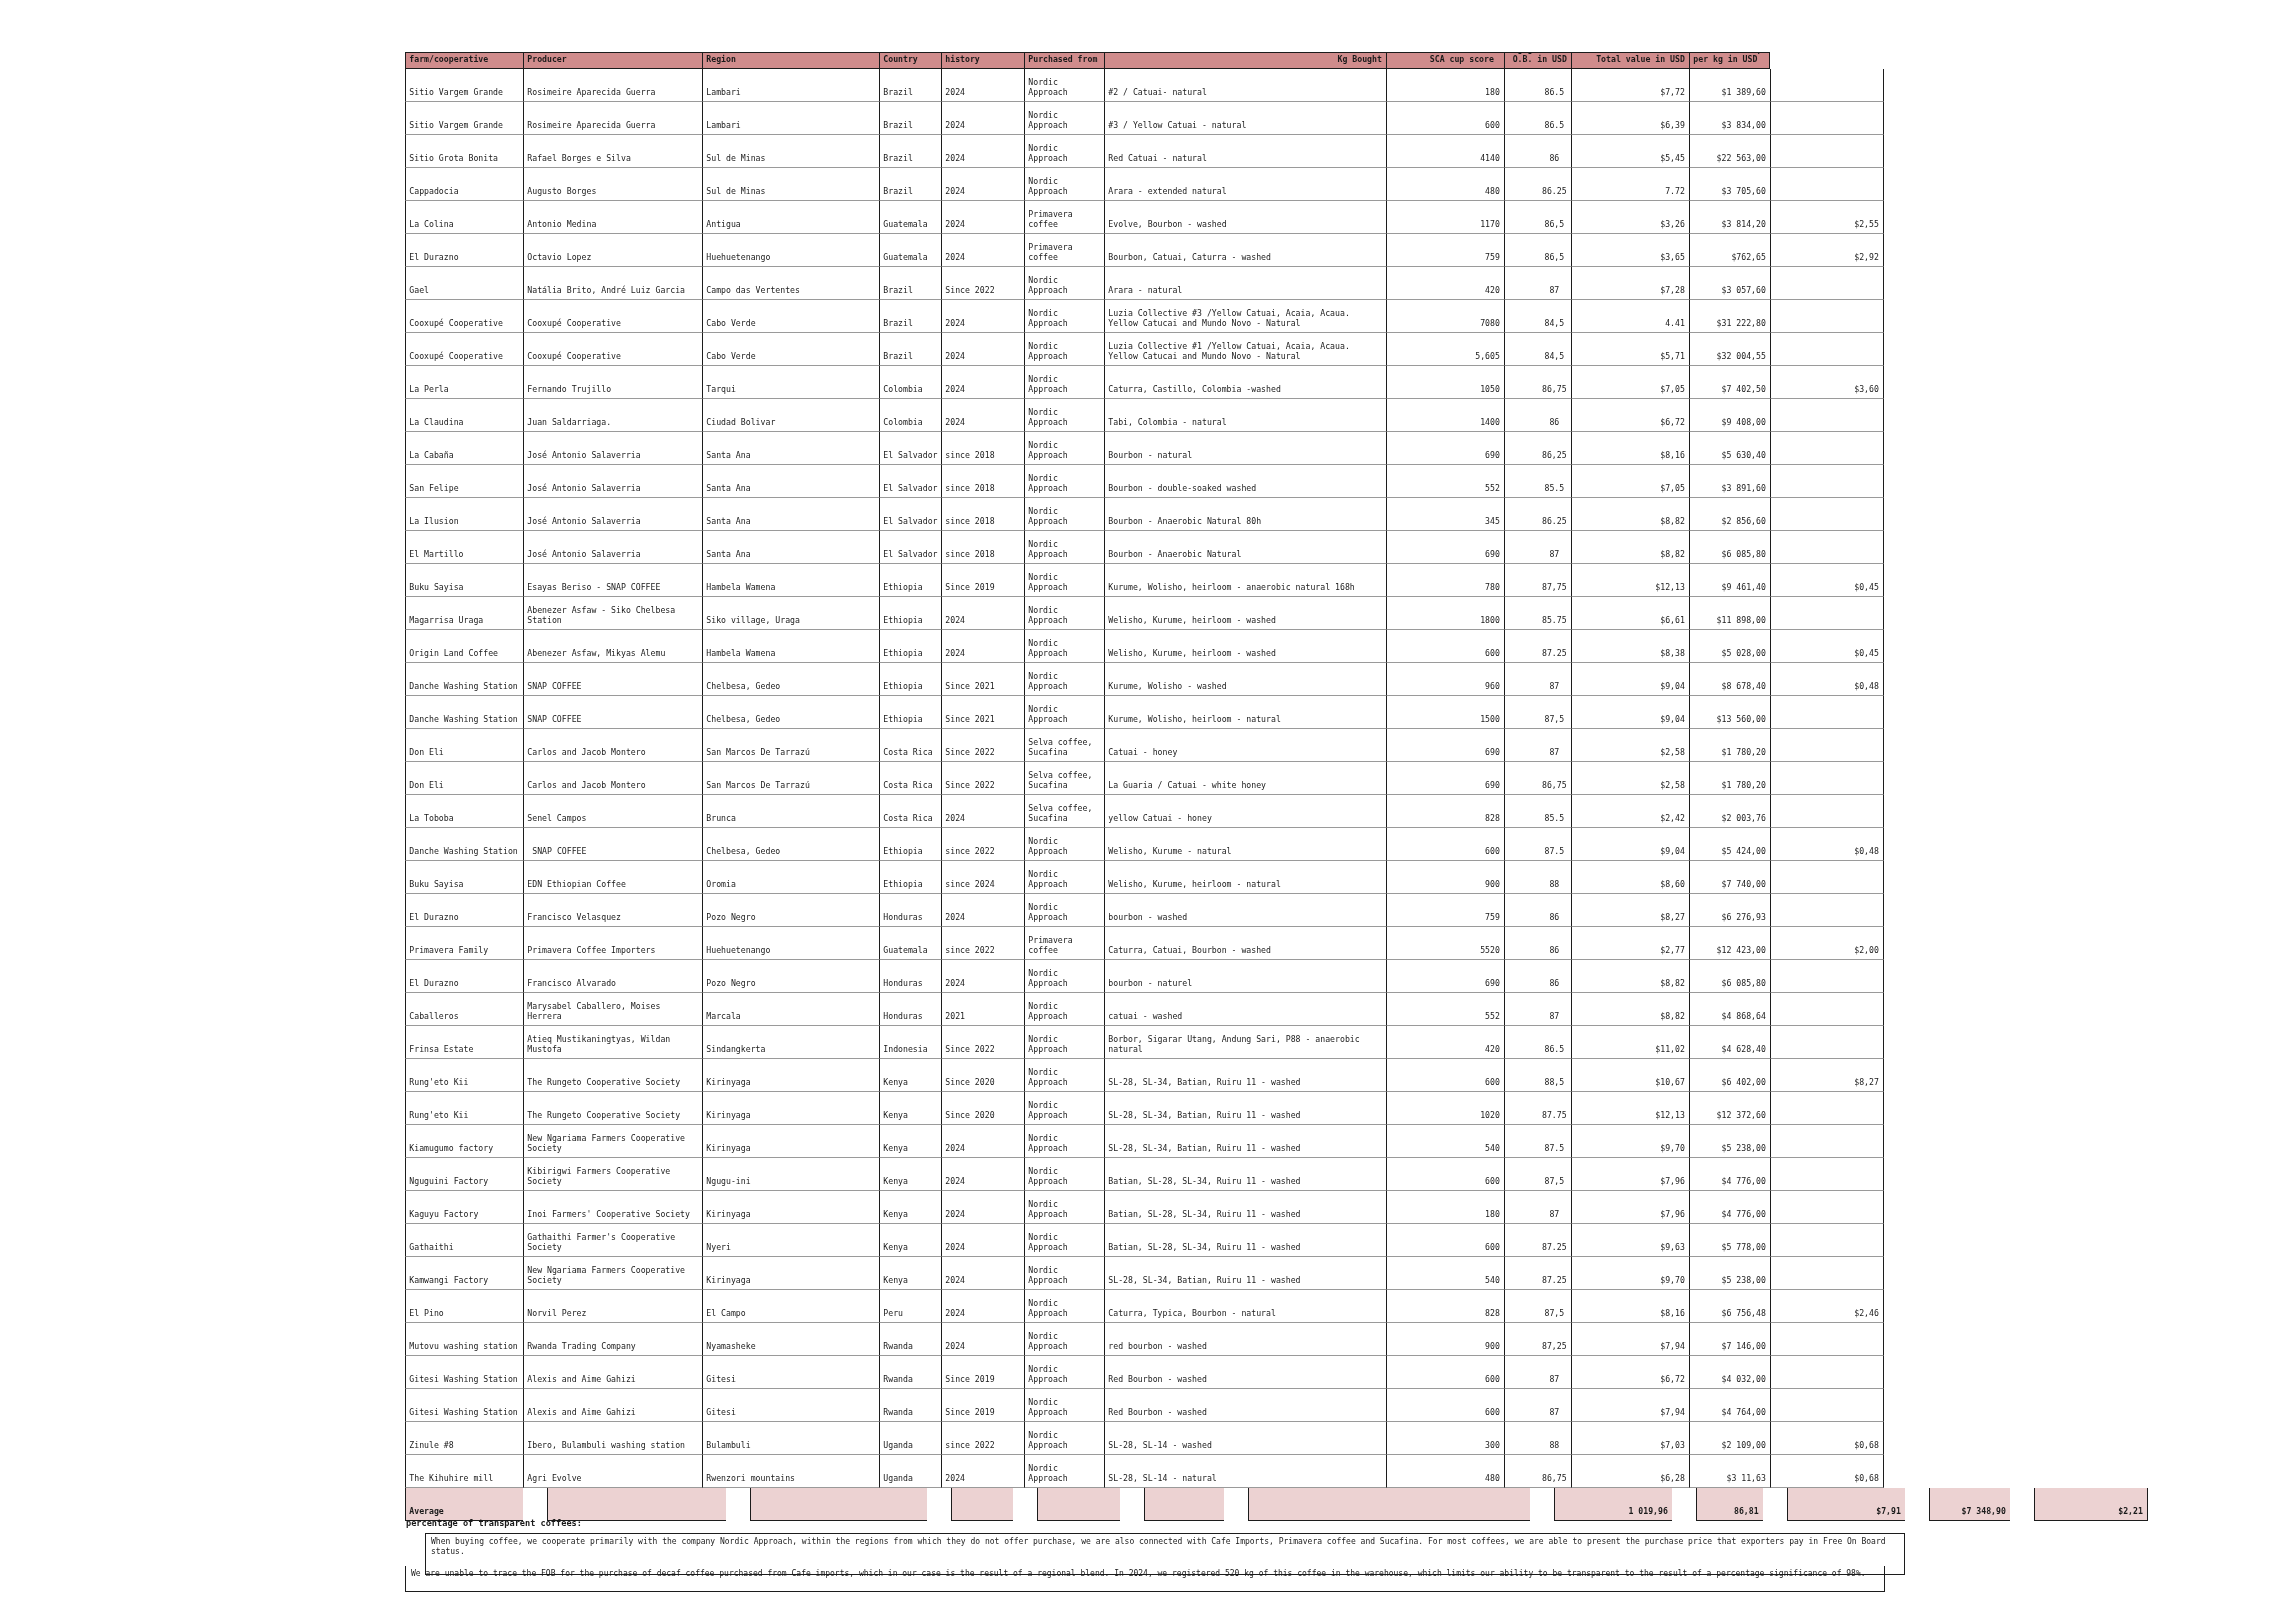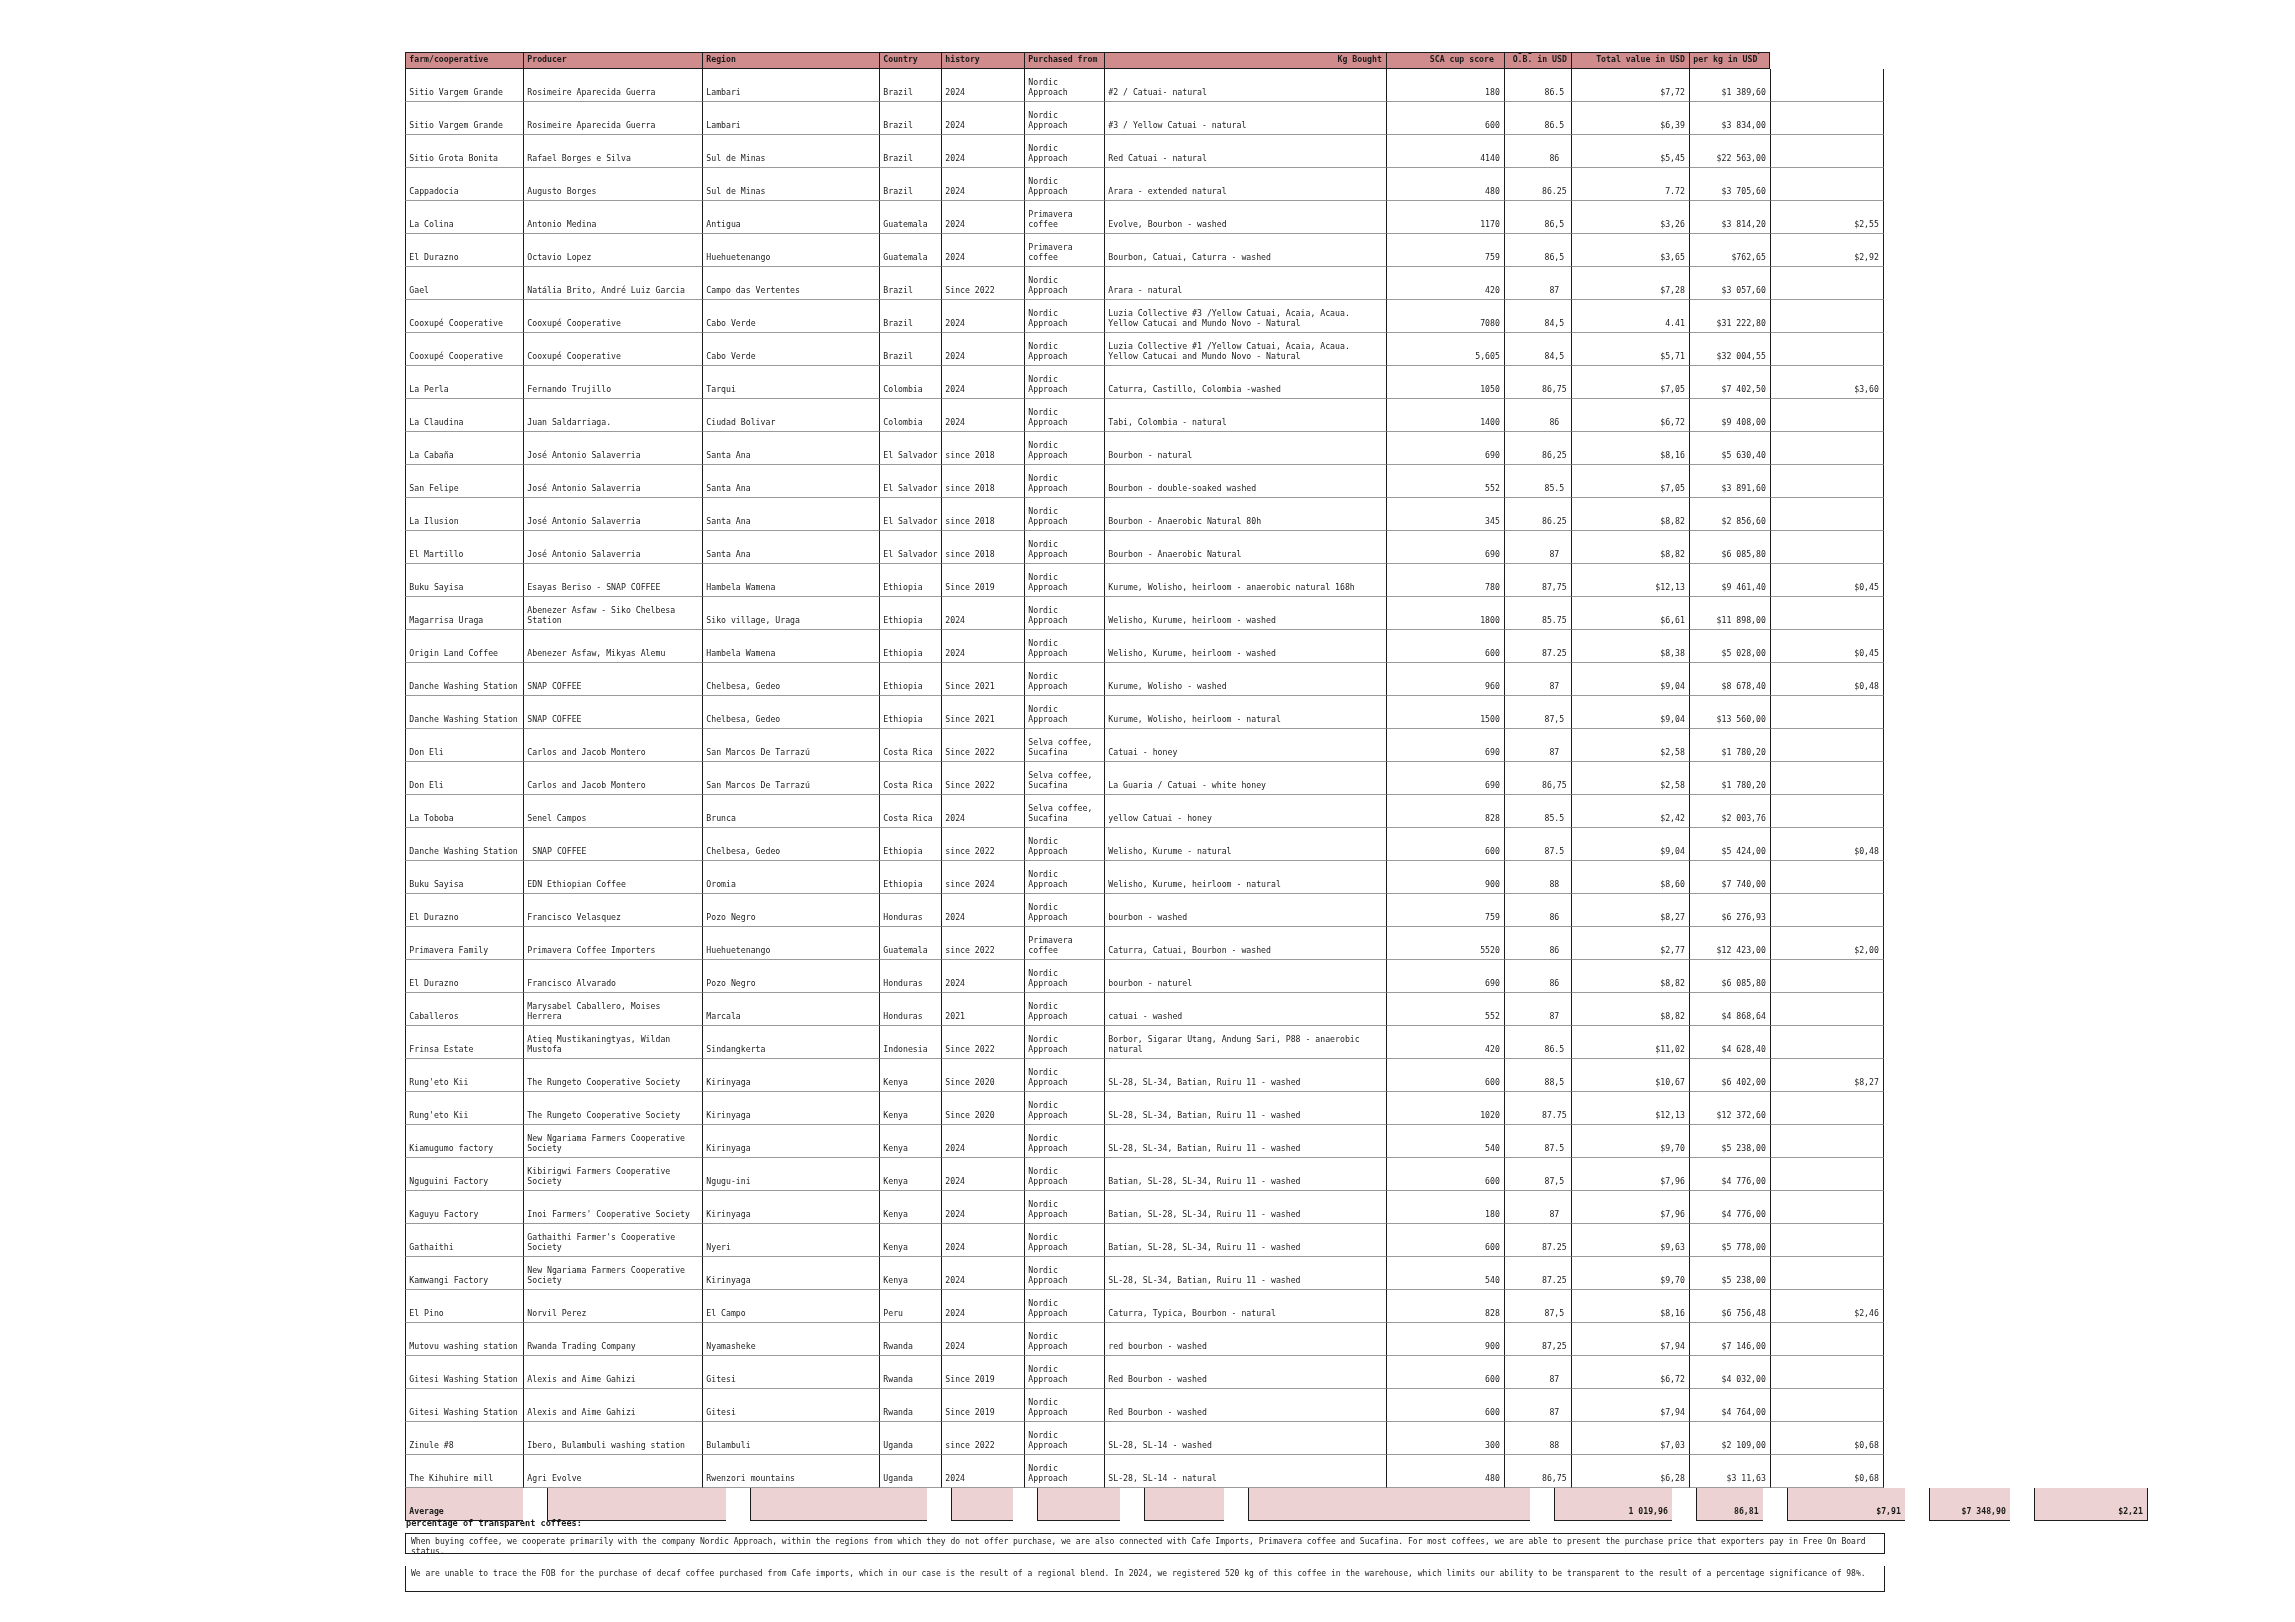--- a/index.html
+++ b/index.html
@@ -37,21 +37,21 @@
   .footer-heading {
     position:absolute; left:406px; top:1518px;
     font-size:8.6px; font-weight:bold; line-height:10.7px;
   }
   .footer-box {
     position:absolute; left:405px; width:1480px; box-sizing:border-box;
     border:0.8px solid #1c1c1c; padding:2.5px 5px;
     font-size:8px; line-height:10.3px;
     display:block; white-space:normal;
   }
-  #footer-box-1 { top:1533px; height:21px; }
+  #footer-box-1 { top:1533px; height:42px;margin-left:20px; }
   #footer-box-2 { top:1566px; height:25.5px; border-top:none; }
 </style>
 </head>
 <body>
 
 <div class="sheet" id="sheet-root">
     <div class="grid-row header-row">
       <div class="cell ta-l">farm/cooperative</div>
       <div class="cell ta-l">Producer</div>
       <div class="cell ta-l">Region</div>

